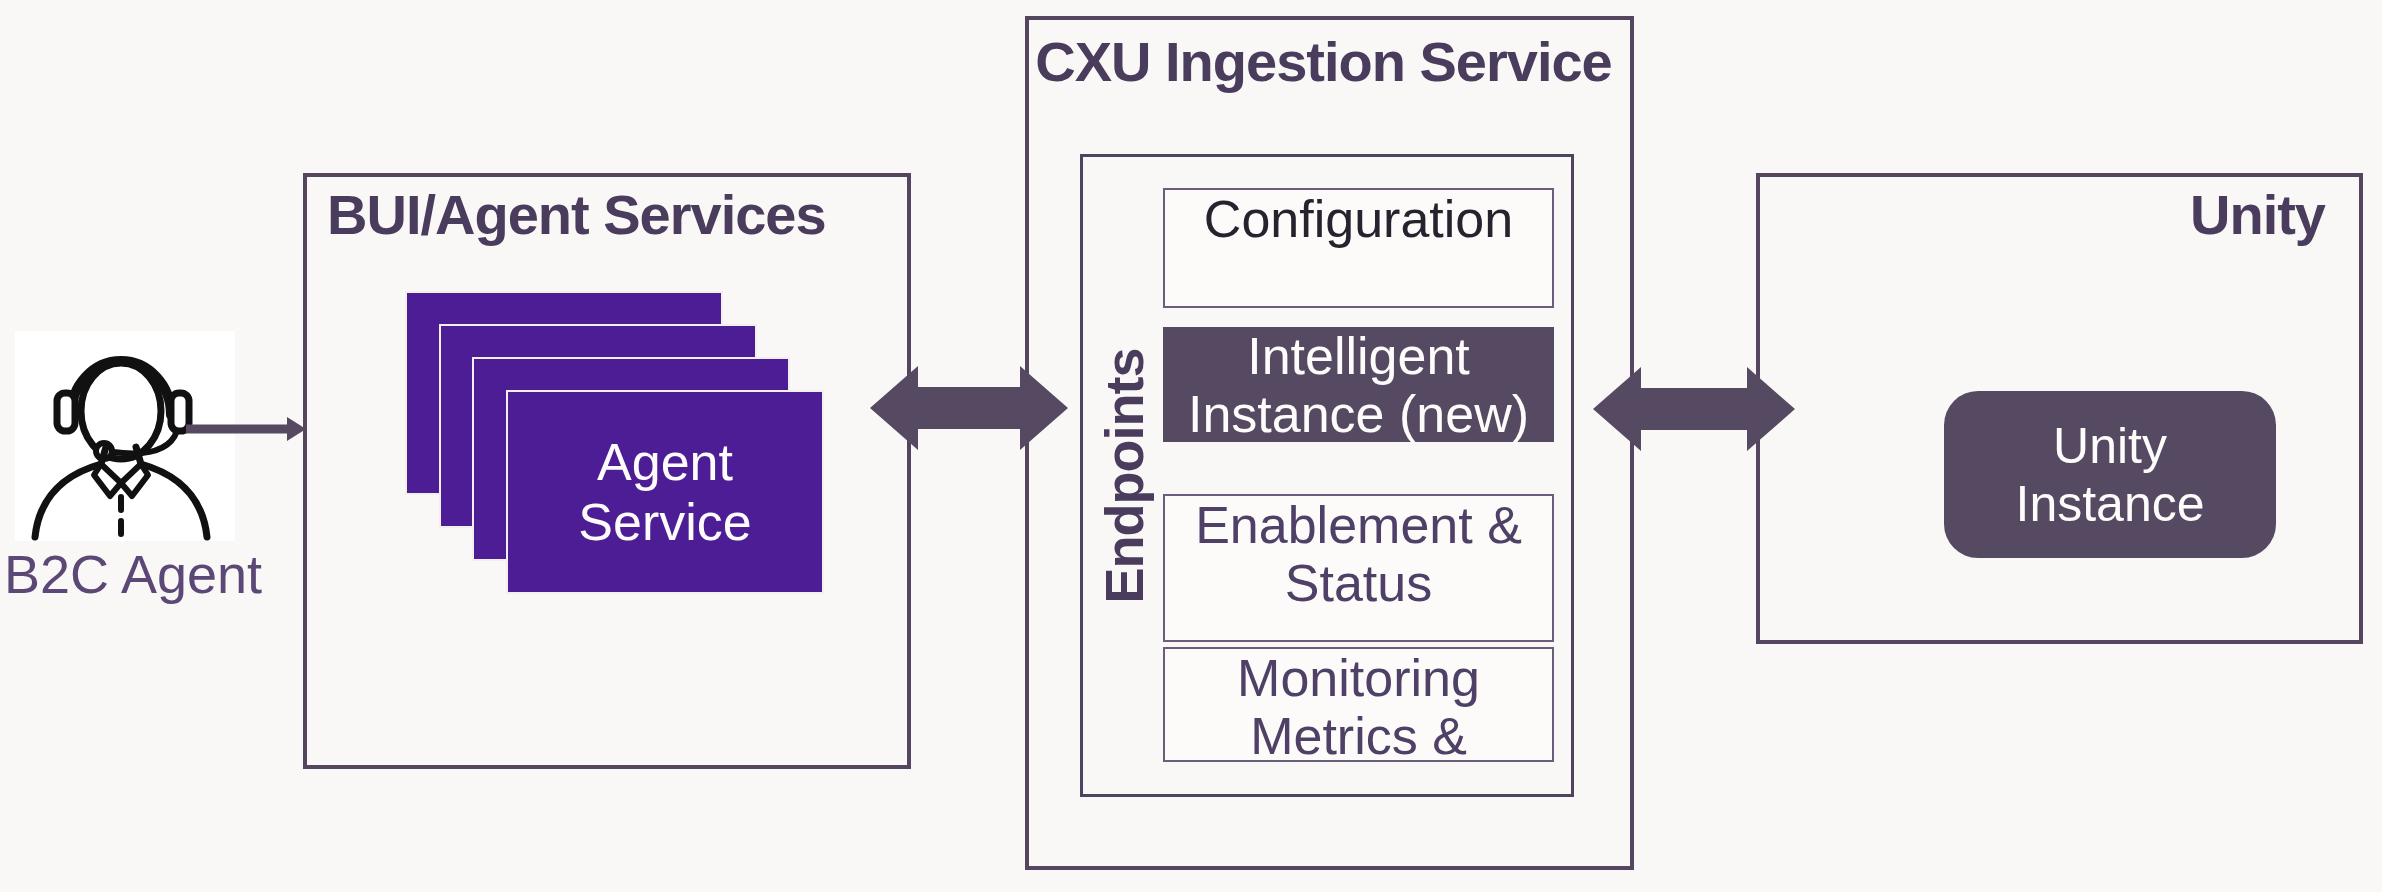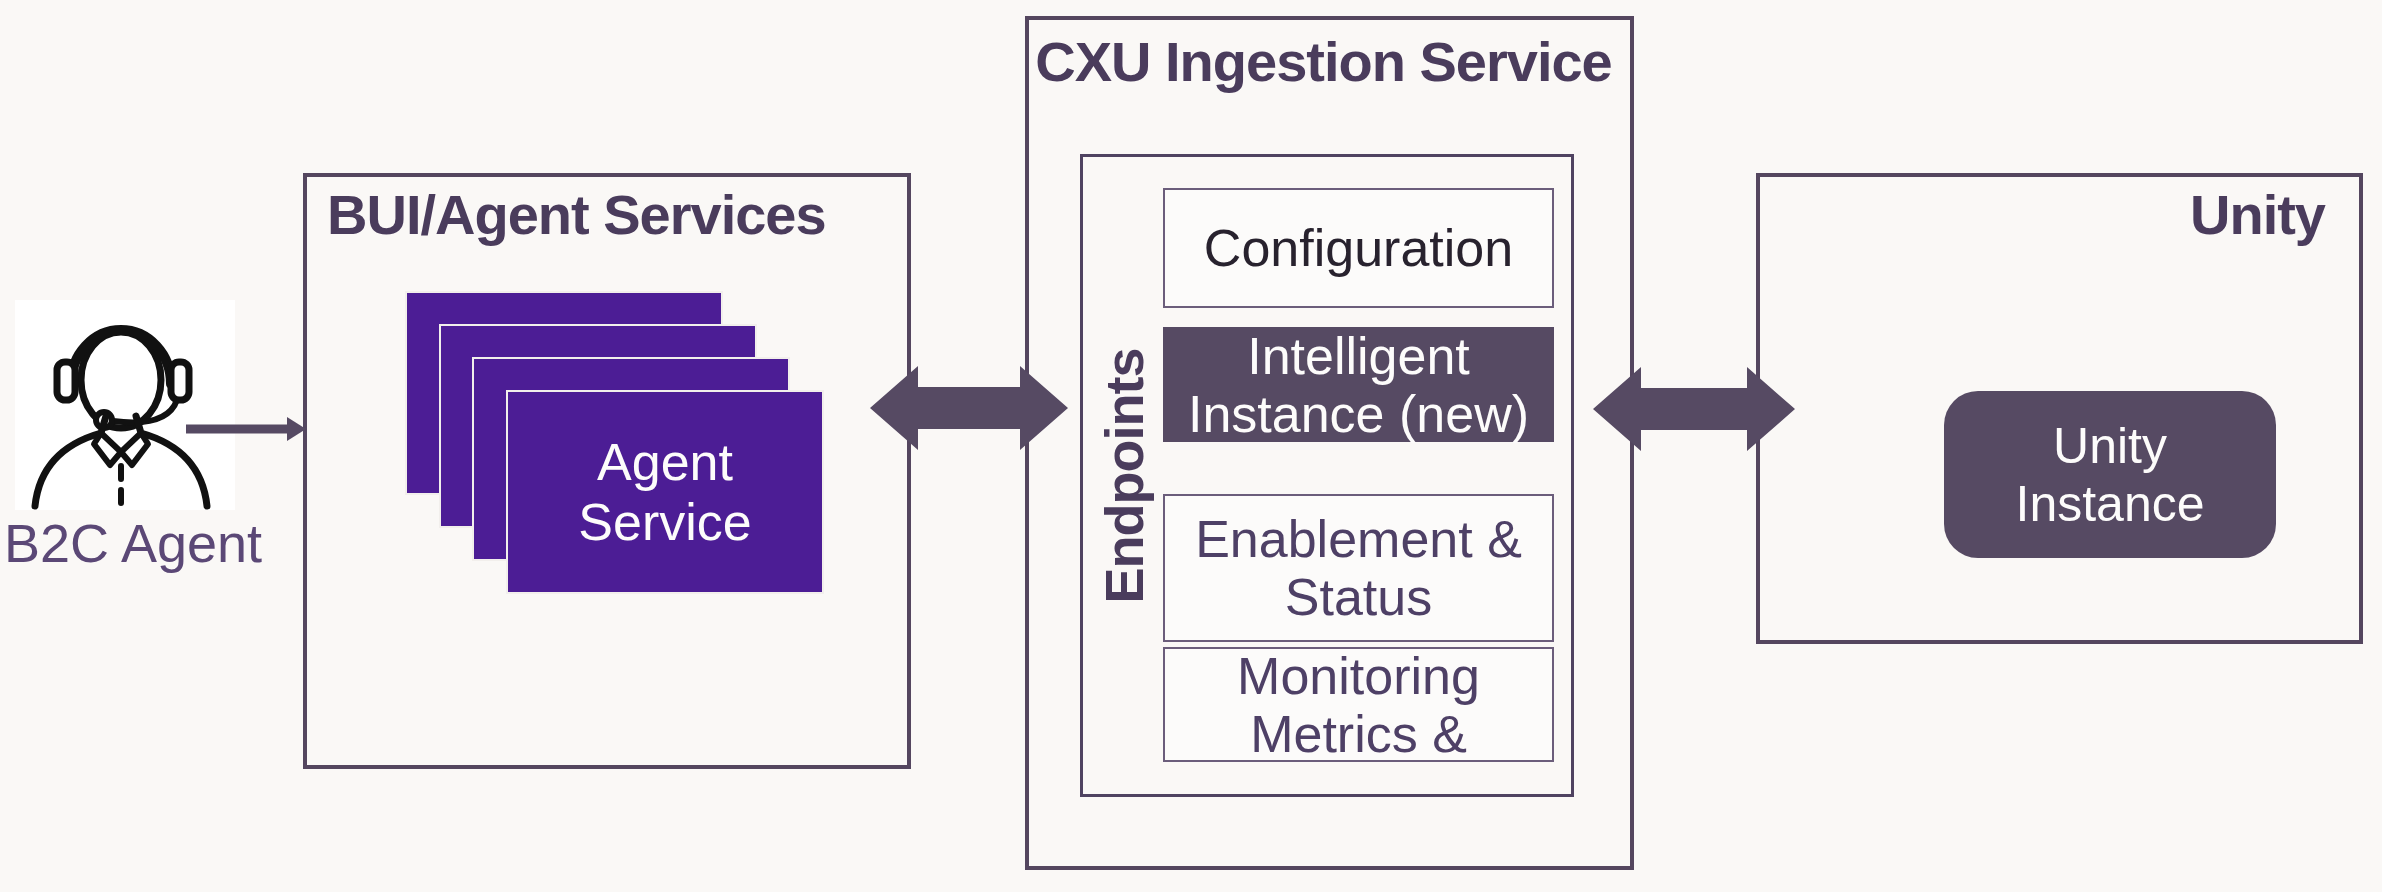--- a/index.html
+++ b/index.html
@@ -1,20 +1,20 @@
 <!DOCTYPE html>
 <html><head>
 <meta charset="utf-8">
 <style>
   html,body{margin:0;padding:0;background:#FAF8F6;}
   #canvas{
     position:relative;width:2382px;height:892px;overflow:hidden;
     background:#FAF8F6;font-family:"Liberation Sans",sans-serif;
   }
-  .abs{position:absolute;}
+  .abs{position:absolute;margin-top:31px;}
   
   .frame{
     position:absolute;border:4px solid #54465F;background:transparent;
     box-sizing:border-box;
   }
   .frame-title{
     position:absolute;left:0;right:12px;top:6px;
     font-weight:bold;font-size:56px;line-height:64px;color:#4A3C5C;
     letter-spacing:-1px;white-space:nowrap;
   }
@@ -44,21 +44,21 @@
   .vlabel-wrap{
     position:absolute;left:0;top:0;width:82px;height:637px;
     display:flex;align-items:center;justify-content:center;
   }
   .vlabel{
     transform:rotate(-90deg);white-space:nowrap;
     font-weight:bold;font-size:54px;color:#4A3C5C;letter-spacing:-1px;
   }
   .sub{
     position:absolute;left:80px;width:391px;box-sizing:border-box;
-    display:flex;flex-direction:column;align-items:center;justify-content:center;
+    display:flex;flex-direction:column;align-items:center;
     text-align:center;font-size:52px;line-height:58px;
   }
   .sub span:empty{display:none;}
   .sub-light{background:#FCFBFA;border:2px solid #6B5D7B;color:#4E4066;}
   .sub-dark{background:#564A63;color:#FDFCFB;border:none;}
   .sub-config{top:31px;height:120px;color:#28222E;}
   .sub-intel{top:170px;height:115px;}
   .sub-enable{top:337px;height:148px;}
   .sub-metrics{top:490px;height:115px;}
   

